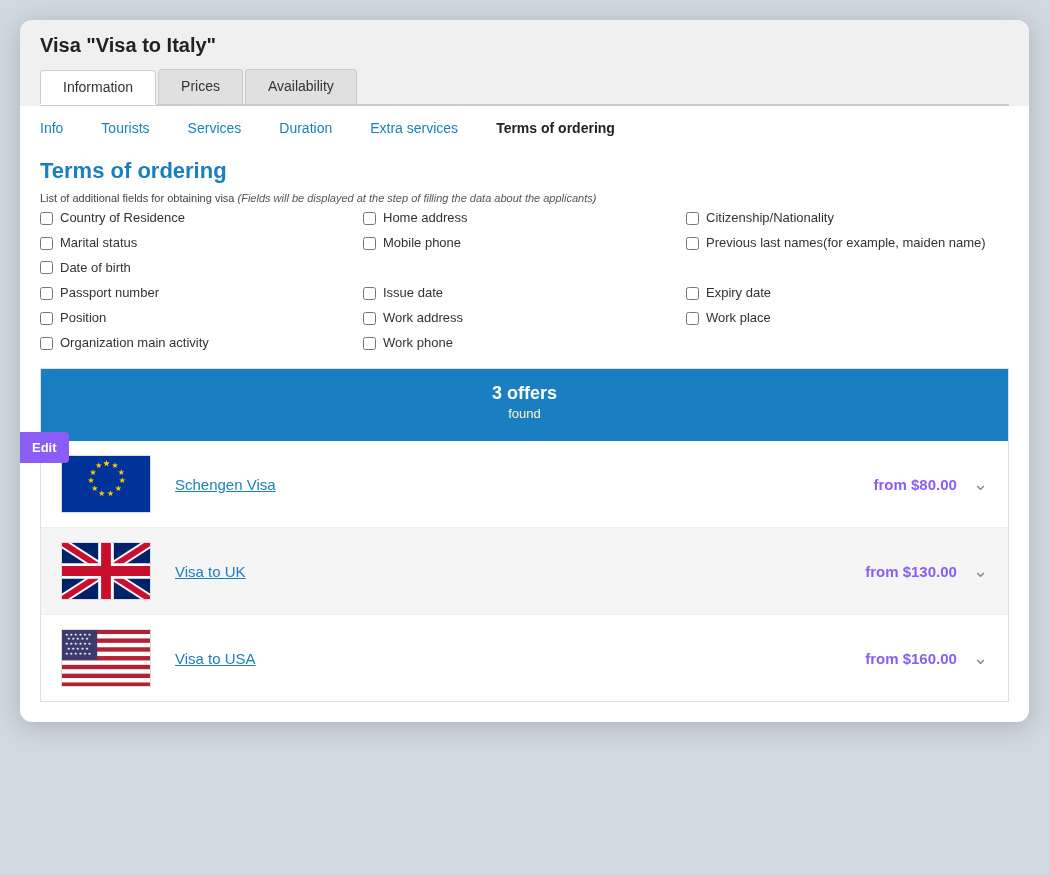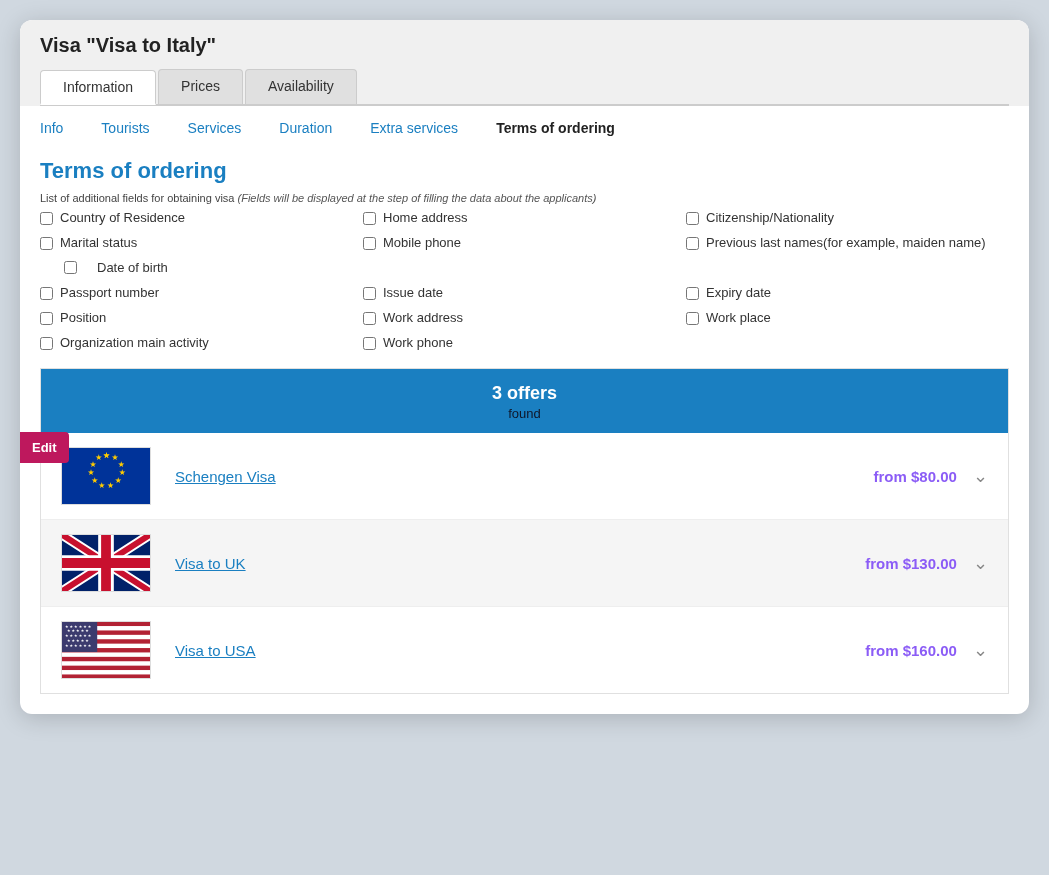--- a/index.html
+++ b/index.html
@@ -114,30 +114,29 @@
       color: #333;
     }
     .field-item input[type="checkbox"] {
       margin-top: 2px;
       flex-shrink: 0;
     }
     .field-full-row {
       grid-column: 1 / -1;
       display: flex;
       align-items: center;
-      gap: 20px;
+      gap: 7px;
       font-size: 13px;
       color: #333;
-      margin-left: 24px;
     }
     .edit-btn {
       position: absolute;
       left: 0;
       top: 412px;
-      background: #be185d;
+      background: #8b5cf6;
       color: #fff;
       border: none;
       border-radius: 0 4px 4px 0;
       padding: 8px 12px;
       font-size: 13px;
       cursor: pointer;
       font-weight: 600;
       z-index: 10;
     }
     .offers-section {
@@ -292,21 +291,21 @@
         </div>
         <div></div>
       </div>
     </div>
 
     <button class="edit-btn">Edit</button>
 
     <div class="offers-section">
       <div class="offers-container">
         <div style="background:#1a7fc1; color:#fff; text-align:center; padding:14px 16px 0 16px; font-size:18px; font-weight:600;">3 offers</div>
-        <div style="background:#1a7fc1; color:#0f172a; text-align:center; padding:2px 16px 12px 16px; font-size:13px;">found</div>
+        <div style="background:#1a7fc1; color:#fef9c3; text-align:center; padding:2px 16px 20px 16px; font-size:13px;">found</div>
 
         <div class="offer-item" style="background:#fff;">
           <div class="offer-flag">
             <svg width="90" height="58" viewBox="0 0 90 58">
               <rect width="90" height="58" fill="#003399"></rect>
 
               <g fill="#FFCC00" transform="translate(45,29)">
                 <text x="-3" y="-18" font-size="8">★</text>
                 <text x="5.5" y="-16" font-size="8">★</text>
                 <text x="12" y="-9" font-size="8">★</text>

